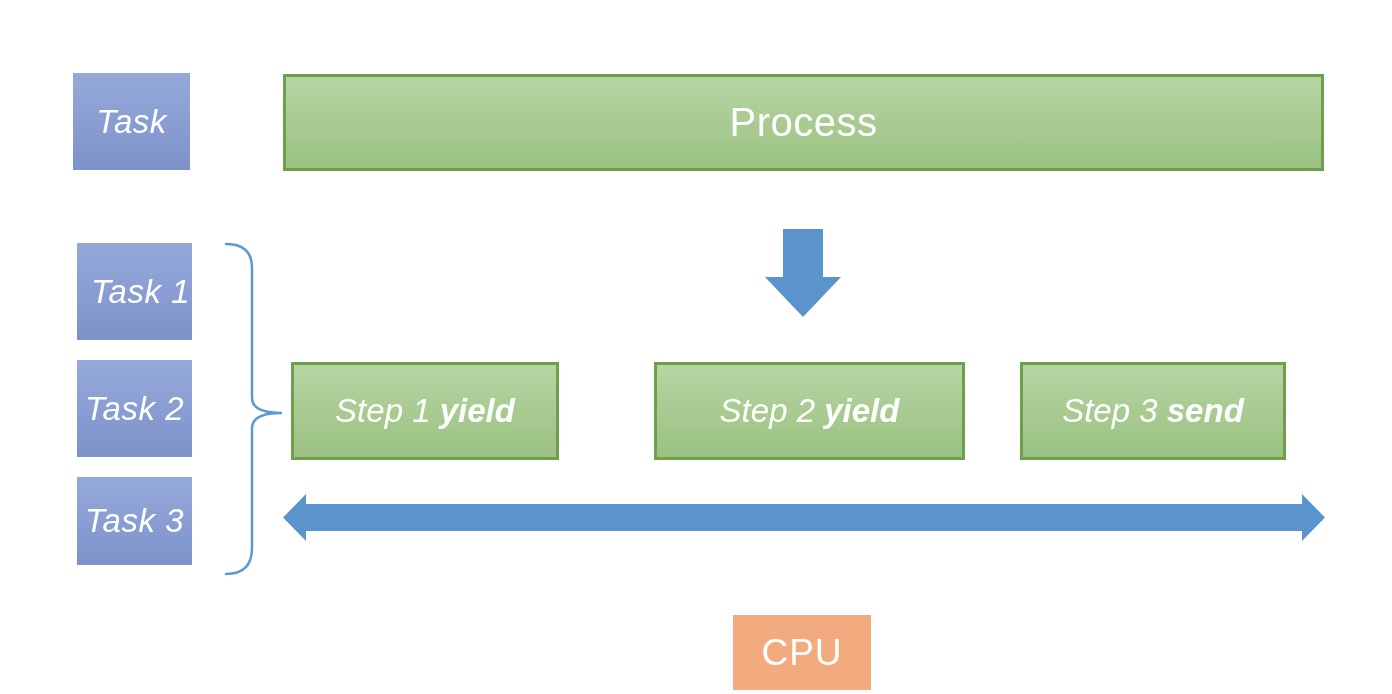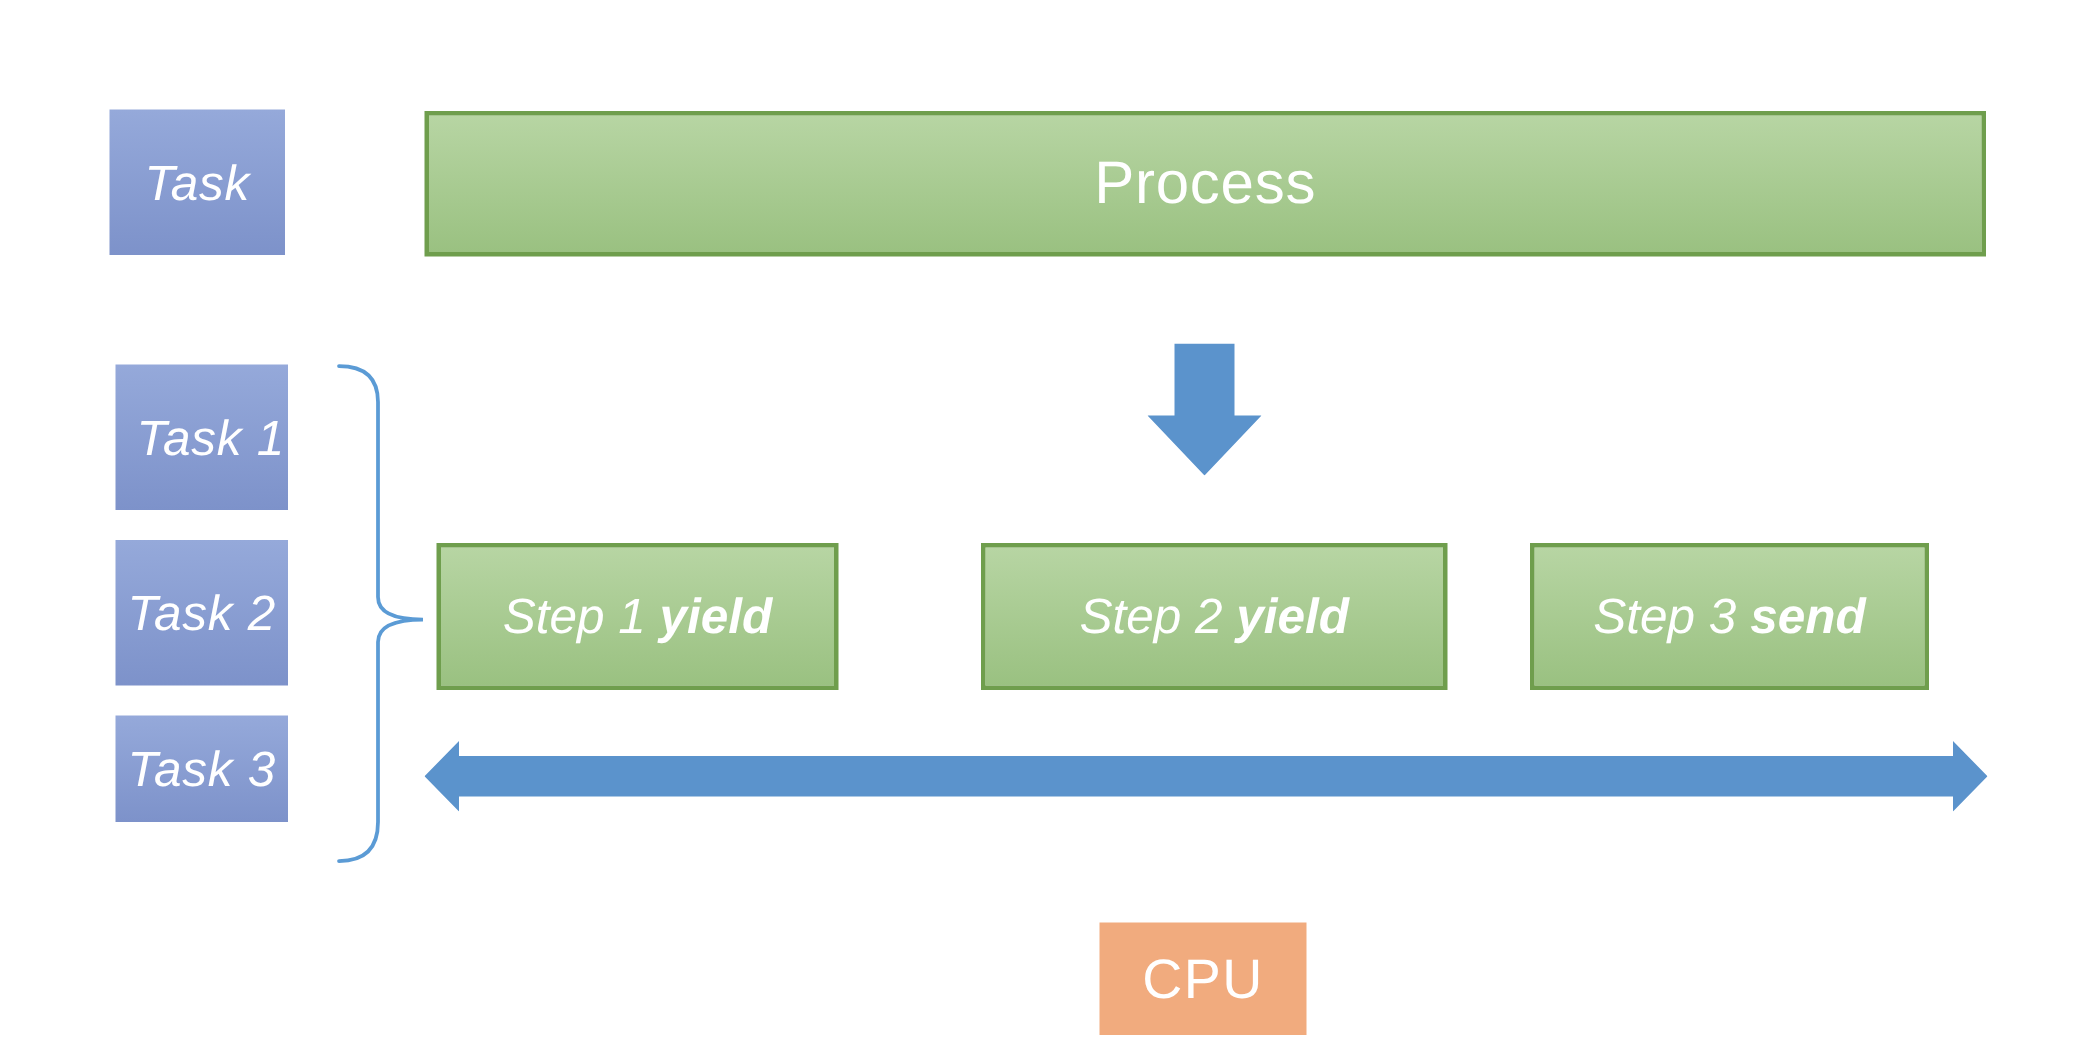--- a/index.html
+++ b/index.html
@@ -44,21 +44,21 @@
   }
 
   .green-box {
     background: linear-gradient(180deg, var(--green-fill-top) 0%, var(--green-fill-bottom) 100%);
     border: 3px solid var(--green-border);
   }
 
   .task-legend { left: 73px;  top: 73px;  width: 117px; height: 97px; }
   .task-1      { left: 77px;  top: 243px; width: 115px; height: 97px; padding-left: 12px; }
   .task-2      { left: 77px;  top: 360px; width: 115px; height: 97px; }
-  .task-3      { left: 77px;  top: 477px; width: 115px; height: 71px; text-align: right; }
+  .task-3      { left: 77px;  top: 477px; width: 115px; height: 88px; text-align: right; }
 
   .process { left: 283px; top: 74px; width: 1041px; height: 97px; }
   .process .label { font-size: 40px; letter-spacing: 0.5px; }
 
   .step { top: 362px; height: 98px; }
   .step-1 { left: 291px;  width: 268px; }
   .step-2 { left: 654px;  width: 311px; }
   .step-3 { left: 1020px; width: 266px; align-items: center; }
   .step-text { font-style: italic; font-size: 33px; white-space: pre; }
   .step-text .kw { font-weight: bold; }

